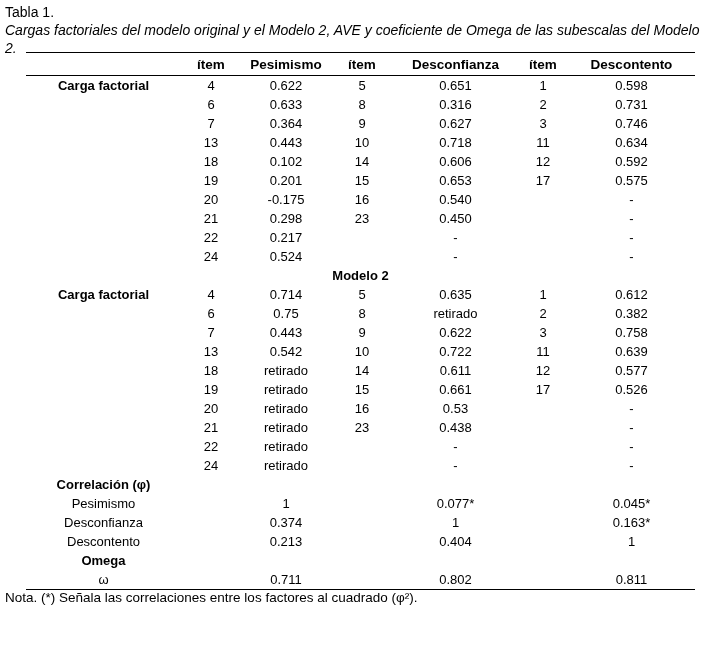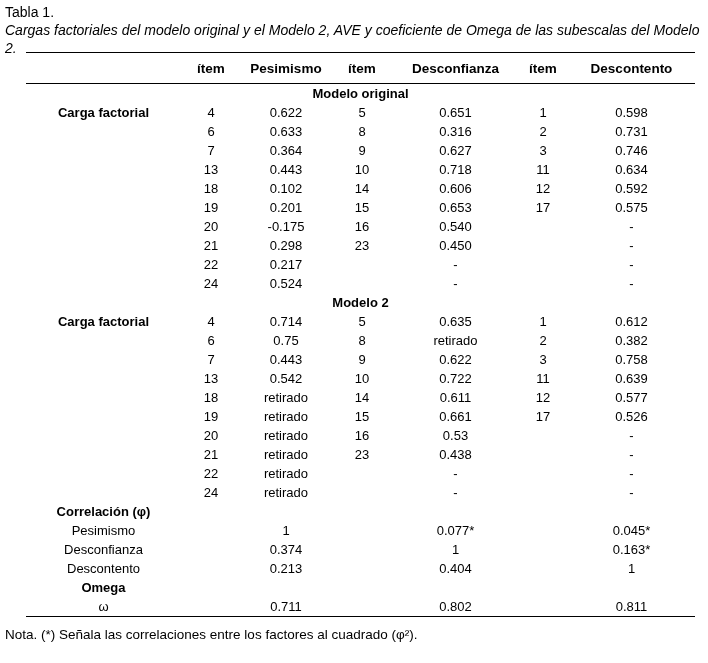--- a/index.html
+++ b/index.html
@@ -23,31 +23,31 @@
   th, td {
     padding: 0;
     font-size: 13px;
     font-weight: normal;
     text-align: center;
     vertical-align: middle;
     white-space: nowrap;
     overflow: hidden;
   }
   thead th {
-    height: 31px;
+    height: 23px;
     border-top: 1.5px solid #000;
     border-bottom: 1.5px solid #000;
     font-weight: bold;
     font-size: 13.5px;
   }
   tbody td { height: 19px; line-height: 19px; }
   td.sec-full { font-weight: bold; }
   td.sec-label { font-weight: bold; }
   td.bold { font-weight: bold; }
-  .note { font-size: 13.5px; line-height: 14px; margin-top: 11px; }
+  .note { font-size: 13.5px; line-height: 14px; margin-top: 1px; }
 </style>
 </head>
 <body>
 
 <div class="title">Tabla 1.</div>
 <div class="caption">
   <div>Cargas factoriales del modelo original y el Modelo 2, AVE y coeficiente de Omega de las subescalas del Modelo</div>
   <div>2.</div>
 </div>
 
@@ -66,23 +66,20 @@
       <th></th>
       <th>ítem</th>
       <th>Pesimismo</th>
       <th>ítem</th>
       <th>Desconfianza</th>
       <th>ítem</th>
       <th>Descontento</th>
     </tr>
   </thead>
   <tbody>
-  <tr>
-        <td colspan="7" class="sec-full">Modelo original</td>
-      </tr>
       <tr>
         <td class="bold">Carga factorial</td>
         <td>4</td>
         <td>0.622</td>
         <td>5</td>
         <td>0.651</td>
         <td>1</td>
         <td>0.598</td>
       </tr>
       <tr>

